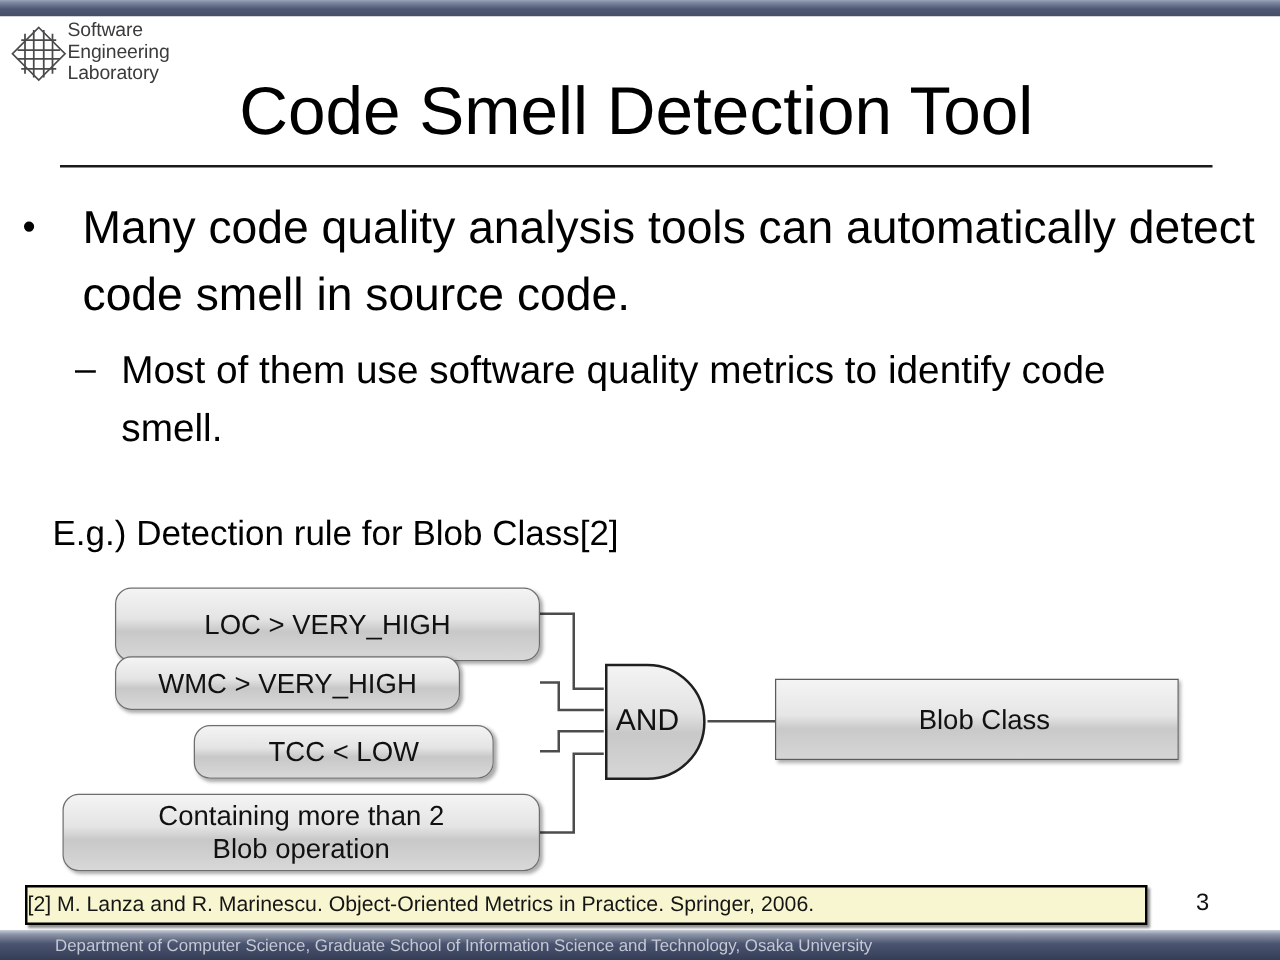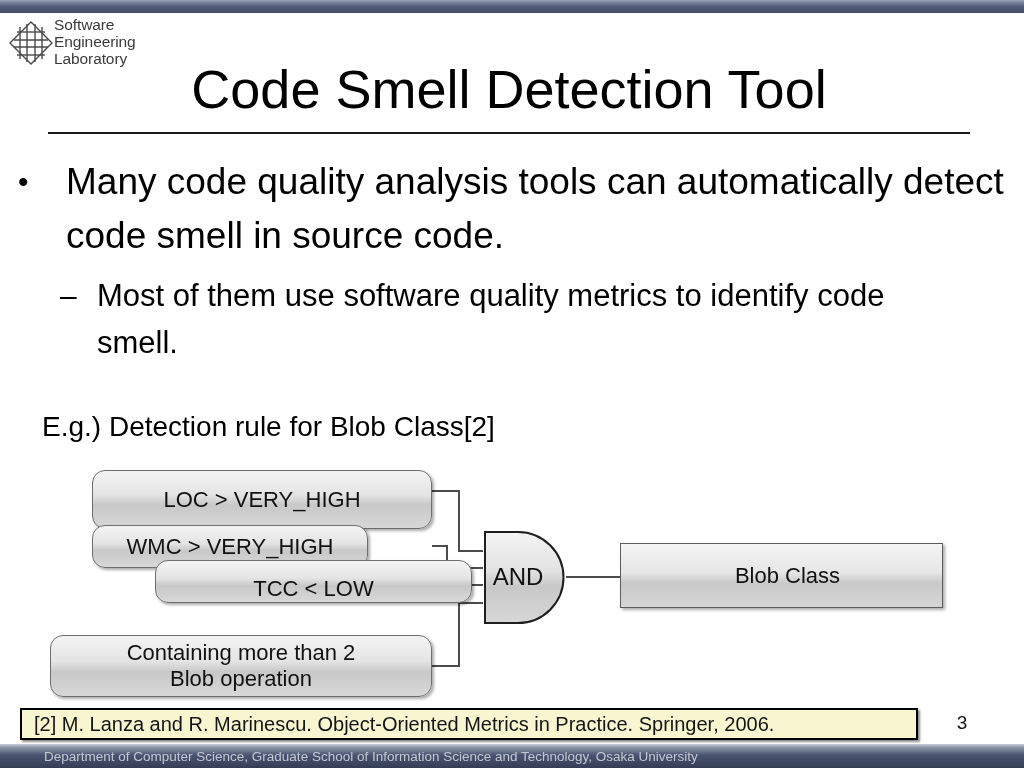--- a/index.html
+++ b/index.html
@@ -179,22 +179,21 @@
   .citation {
     position: absolute;
     left: 20px; top: 708px;
     width: 898px; height: 32px;
     box-sizing: border-box;
     background: #f8f6d0;
     border: 2px solid #000000;
     box-shadow: 2px 2px 2px rgba(0,0,0,0.45);
     display: flex;
     align-items: center;
-    padding-left: 12px;
-    font-size: 20px;
+    font-size: 17px;
     color: #151515;
     white-space: nowrap;
   }
   .page-number {
     position: absolute;
     left: 940px; top: 712px;
     width: 44px;
     text-align: center;
     font-size: 19px;
     color: #111111;
@@ -282,21 +281,21 @@
   </svg>
 
   <div class="cond-box" style="left:92px; top:470px; width:340px; height:59px;">
     <span>LOC &gt; VERY_HIGH</span>
   </div>
 
   <div class="cond-box" style="left:92px; top:525px; width:276px; height:43px;">
     <span>WMC &gt; VERY_HIGH</span>
   </div>
 
-  <div class="cond-box" style="left:155px; top:560px; width:317px; height:43px;align-items:flex-end;">
+  <div class="cond-box" style="left:155px; top:580px; width:240px; height:43px;">
     <span>TCC &lt; LOW</span>
   </div>
 
   <div class="cond-box" style="left:50px; top:635px; width:382px; height:62px; white-space:pre-line;">
     <span>Containing more than 2
 Blob operation</span>
   </div>
 
   <div class="and-gate">
     <svg width="85" height="97" viewBox="0 0 85 97" aria-hidden="true">

